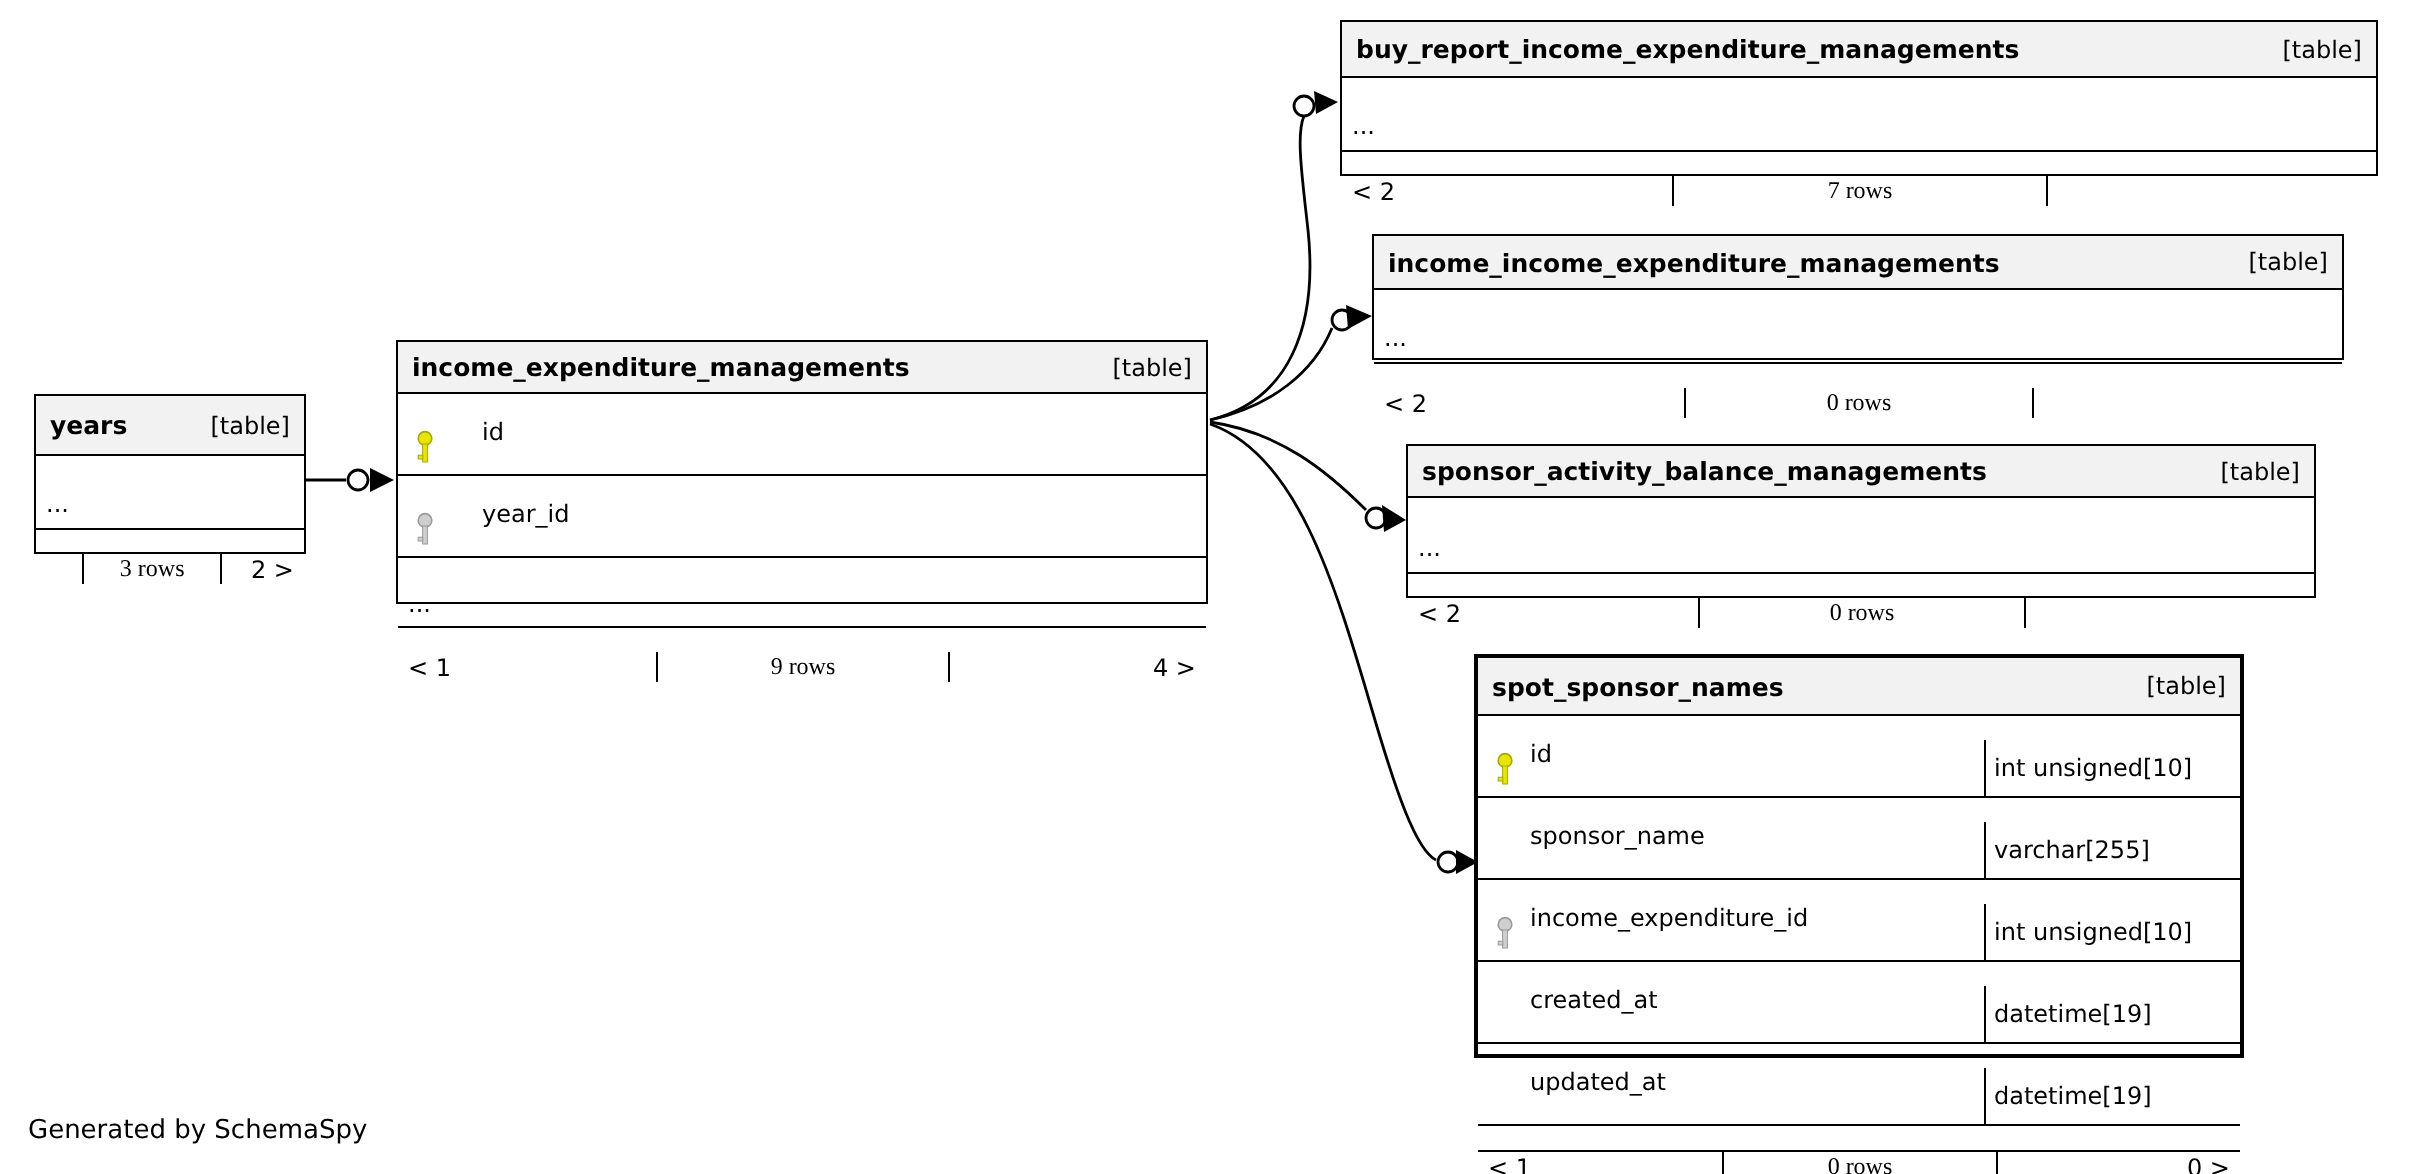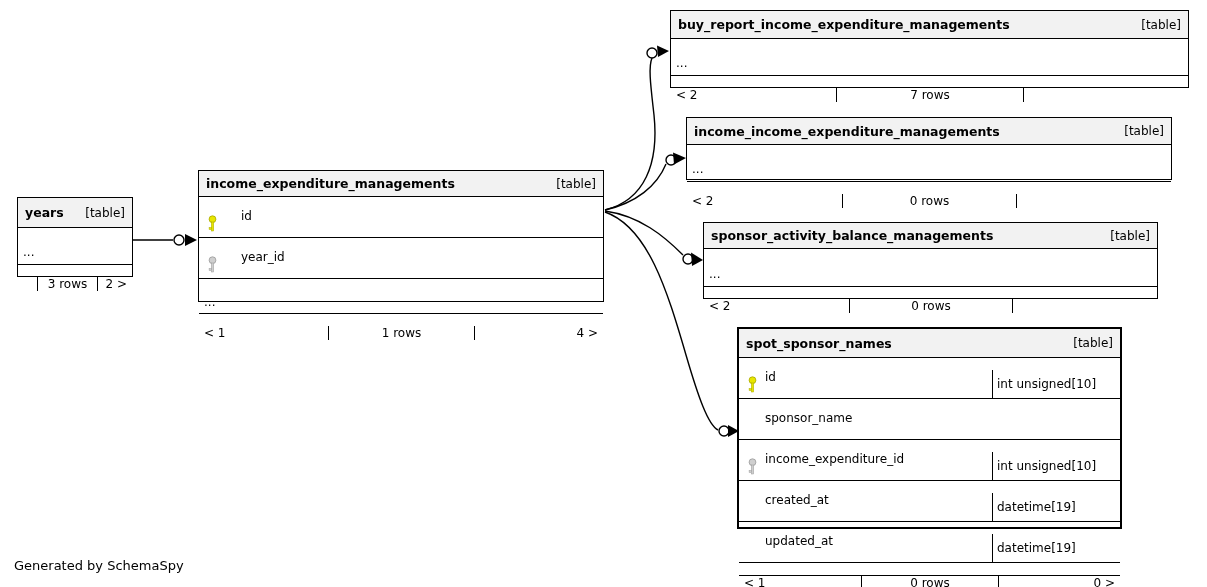--- a/index.html
+++ b/index.html
@@ -95,21 +95,21 @@
     align-items: stretch;
   }
   .fcell {
     display: flex;
     align-items: center;
     padding: 0 5px;
     overflow: hidden;
     white-space: nowrap;
   }
   .fcell.c-left  { flex: 0 0 32%; justify-content: flex-start; }
-  .fcell.c-mid   { flex: 0 0 36%; justify-content: center; border-left: 1px solid var(--border); }
+  .fcell.c-mid   { flex: 0 0 36%; justify-content: center; border-left: 1px solid var(--border); font-family: Liberation Serif, serif; }
   .fcell.c-right { flex: 1 1 auto; justify-content: flex-end; border-left: 1px solid var(--border); }
   .f-years .c-left  { flex: 0 0 17%; }
   .f-years .c-mid   { flex: 0 0 52%; text-align: right; }
   .note {
     position: absolute;
     left: 14px;
     top: 558px;
     font-size: 13px;
     z-index: 2;
   }
@@ -140,21 +140,21 @@
       <circle cx="688" cy="259" r="5" fill="#fff"></circle>
       <polygon points="691,252.5 703,260 692,266" fill="#000" stroke="none"></polygon>
     </g>
     <g>
       <path d="M 605 212 C 648 227, 667 290, 686 355 C 698 396, 708 425, 718 430"></path>
       <circle cx="724" cy="431" r="5" fill="#fff"></circle>
       <polygon points="728,425 739,431 728,437" fill="#000" stroke="none"></polygon>
     </g>
   </svg>
 
-  <div class="tbl" style="left:17px; top:197px; width:116px; height:80px">
+  <div class="tbl" style="left:17px; top:197px; width:136px; height:80px">
     <div class="tbl-header" style="height:30px">
       <span class="tname">years</span>
       <span class="ttype">[table]</span>
     </div>
     <div class="ellipsis-row" style="height:25px">...</div>
     <div class="tbl-footer f-years">
       <span class="fcell c-left"></span>
       <span class="fcell c-mid">3 rows</span>
       <span class="fcell c-right">2 &gt;</span>
     </div>
@@ -181,21 +181,21 @@
           <circle cx="5.5" cy="4.2" r="3.4" fill="currentColor" stroke="var(--foreign-key-stroke)" stroke-width="0.8"></circle>
           <rect x="4.3" y="7" width="2.4" height="9" fill="currentColor" stroke="var(--foreign-key-stroke)" stroke-width="0.5"></rect>
           <rect x="2.1" y="12.6" width="2.3" height="1.9" fill="currentColor" stroke="var(--foreign-key-stroke)" stroke-width="0.5"></rect>
         </svg>
       </span>
       <span class="col-name indent">year_id</span>
     </div>
     <div class="ellipsis-row" style="height:23px">...</div>
     <div class="tbl-footer">
       <span class="fcell c-left">&lt; 1</span>
-      <span class="fcell c-mid">1 rows</span>
+      <span class="fcell c-mid">9 rows</span>
       <span class="fcell c-right">4 &gt;</span>
     </div>
   </div>
 
   <div class="tbl" style="left:670px; top:10px; width:519px; height:78px">
     <div class="tbl-header" style="height:28px">
       <span class="tname">buy_report_income_expenditure_managements</span>
       <span class="ttype">[table]</span>
     </div>
     <div class="ellipsis-row" style="height:25px">...</div>
@@ -246,20 +246,21 @@
         </svg>
       </span>
       <span class="col-name">id</span>
       <span style="flex:1 1 auto"></span>
       <span class="col-type">int unsigned[10]</span>
     </div>
     <div class="col-row" style="height:29px">
       <span class="key-slot"></span>
       <span class="col-name">sponsor_name</span>
       <span style="flex:1 1 auto"></span>
+      <span class="col-type">varchar[255]</span>
     </div>
     <div class="col-row" style="height:29px">
       <span class="key-slot">
         <svg class="key-icon foreign" width="11" height="17" viewBox="0 0 11 17">
           <circle cx="5.5" cy="4.2" r="3.4" fill="currentColor" stroke="var(--foreign-key-stroke)" stroke-width="0.8"></circle>
           <rect x="4.3" y="7" width="2.4" height="9" fill="currentColor" stroke="var(--foreign-key-stroke)" stroke-width="0.5"></rect>
           <rect x="2.1" y="12.6" width="2.3" height="1.9" fill="currentColor" stroke="var(--foreign-key-stroke)" stroke-width="0.5"></rect>
         </svg>
       </span>
       <span class="col-name">income_expenditure_id</span>

